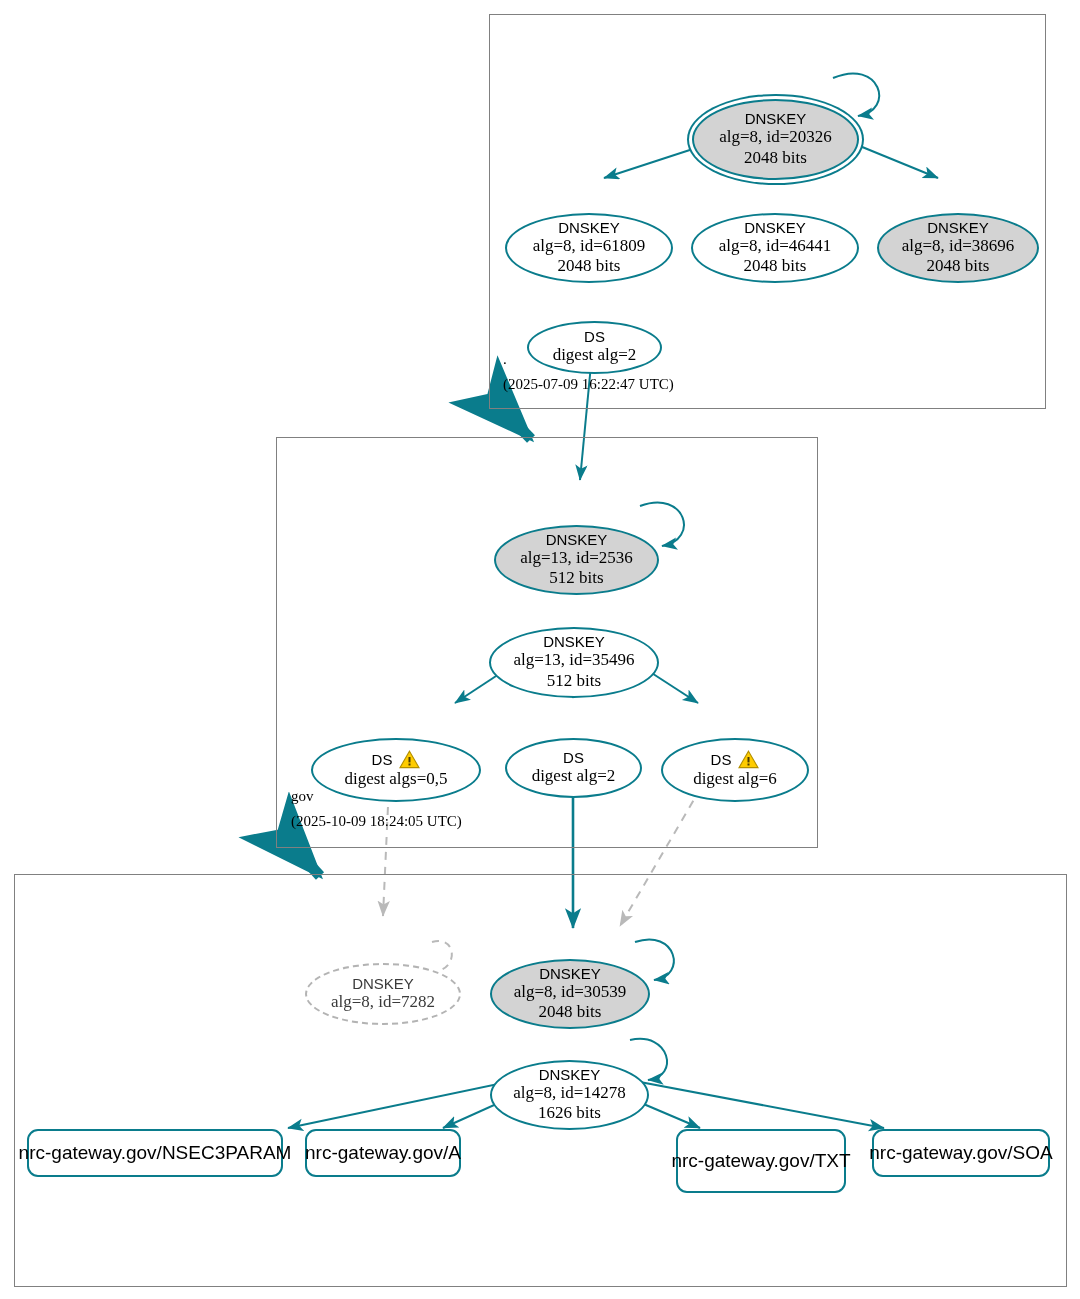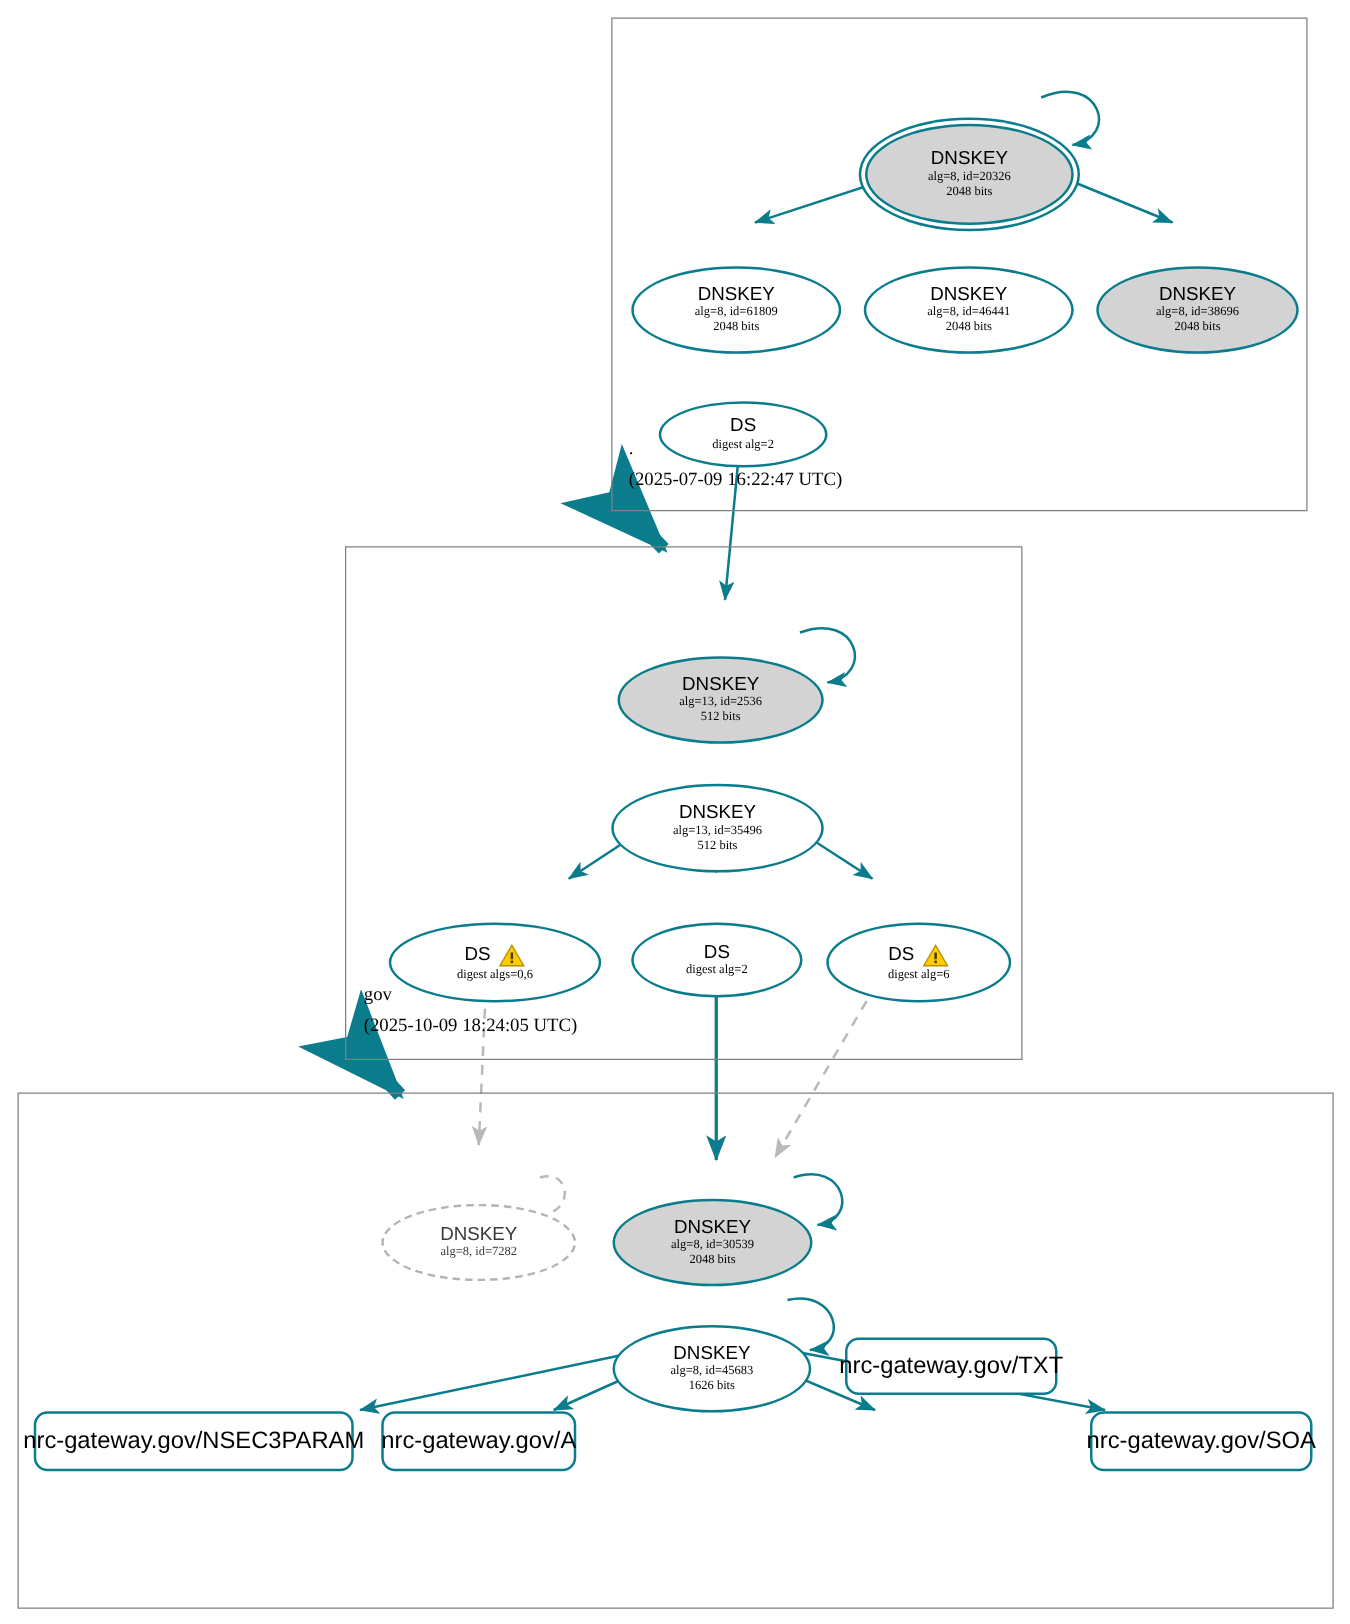--- a/index.html
+++ b/index.html
@@ -74,21 +74,21 @@
     color: #000000;
     line-height: 1.08;
     display: flex;
     align-items: center;
     justify-content: center;
     gap: 7px;
   }
   .n-title.dim { color: #3a3a3a; }
   .n-sub {
     font-family: "Liberation Serif", serif;
-    font-size: 10px;
+    font-size: 17px;
     color: #000000;
     line-height: 1.2;
     white-space: nowrap;
   }
   .n-sub.dim { color: #3a3a3a; }
   .rrset .n-title {
     font-size: 19px;
     white-space: nowrap;
   }
   .warn-icon { display: inline-block; line-height: 0; }
@@ -211,21 +211,21 @@
     <div class="n-title">
       <span>DS</span>
       <span class="warn-icon">
         <svg width="21" height="19" viewBox="0 0 21 19">
           <path d="M10.5 1.2 L20 17.6 L1 17.6 Z" fill="#ffcc00" stroke="#b38f00" stroke-width="1.1"></path>
           <rect x="9.5" y="7" width="2" height="5.4" fill="#4a3b00"></rect>
           <rect x="9.5" y="13.5" width="2" height="2" fill="#4a3b00"></rect>
         </svg>
       </span>
     </div>
-    <div class="n-sub">digest algs=0,6</div>
+    <div class="n-sub">digest algs=0,5</div>
   </div>
 
   <div class="node ellipse" style="left:505px; top:700px; width:137px; height:60px;">
     <div class="n-title">DS</div>
     <div class="n-sub">digest alg=2</div>
   </div>
 
   <div class="node ellipse" style="left:661px; top:700px; width:148px; height:64px;">
     <div class="n-title">
       <span>DS</span>
@@ -246,30 +246,30 @@
   </div>
 
   <div class="node ellipse filled" style="left:490px; top:921px; width:160px; height:70px;">
     <div class="n-title">DNSKEY</div>
     <div class="n-sub">alg=8, id=30539</div>
     <div class="n-sub">2048 bits</div>
   </div>
 
   <div class="node ellipse" style="left:490px; top:1022px; width:159px; height:70px;">
     <div class="n-title">DNSKEY</div>
-    <div class="n-sub">alg=8, id=45683</div>
+    <div class="n-sub">alg=8, id=14278</div>
     <div class="n-sub">1626 bits</div>
   </div>
 
   <div class="node rrset" style="left:27px; top:1129px; width:256px; height:48px;">
     <div class="n-title">nrc-gateway.gov/NSEC3PARAM</div>
   </div>
   <div class="node rrset" style="left:305px; top:1129px; width:156px; height:48px;">
     <div class="n-title">nrc-gateway.gov/A</div>
   </div>
-  <div class="node rrset" style="left:676px; top:1070px; width:170px; height:46px;">
+  <div class="node rrset" style="left:676px; top:1129px; width:170px; height:64px;">
     <div class="n-title">nrc-gateway.gov/TXT</div>
   </div>
   <div class="node rrset" style="left:872px; top:1129px; width:178px; height:48px;">
     <div class="n-title">nrc-gateway.gov/SOA</div>
   </div>
 
 </div>
 
 </body></html>

